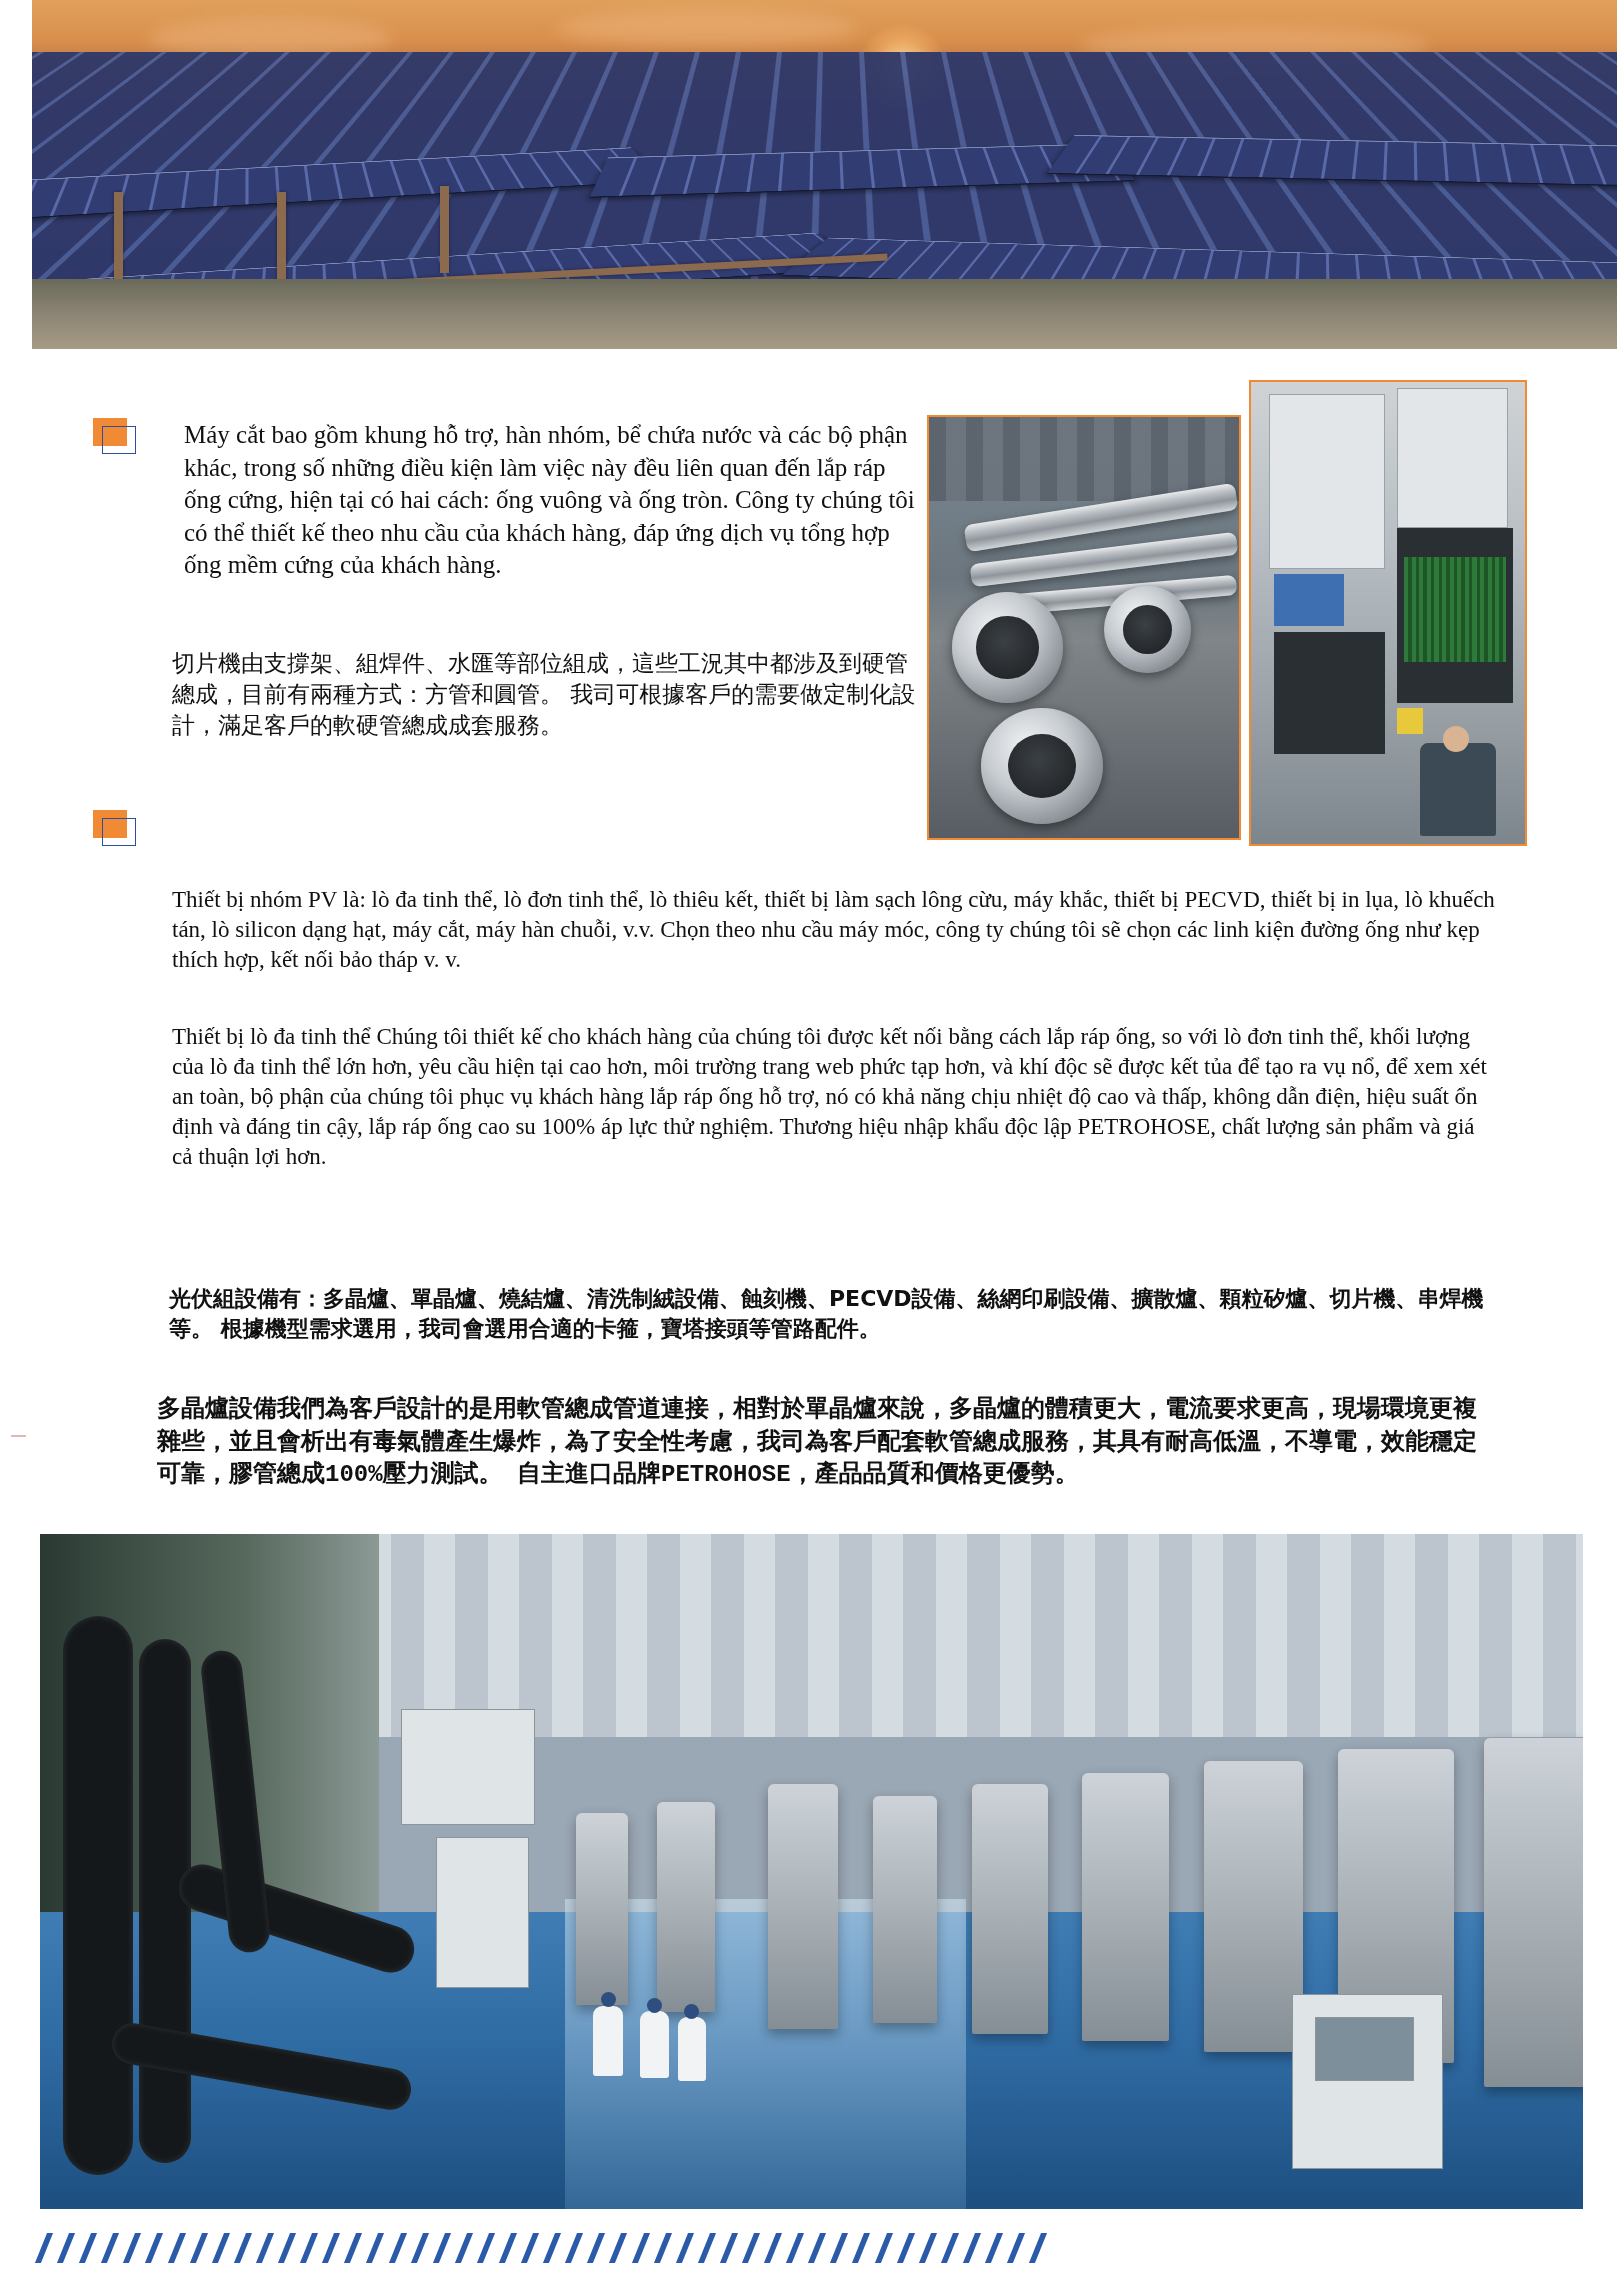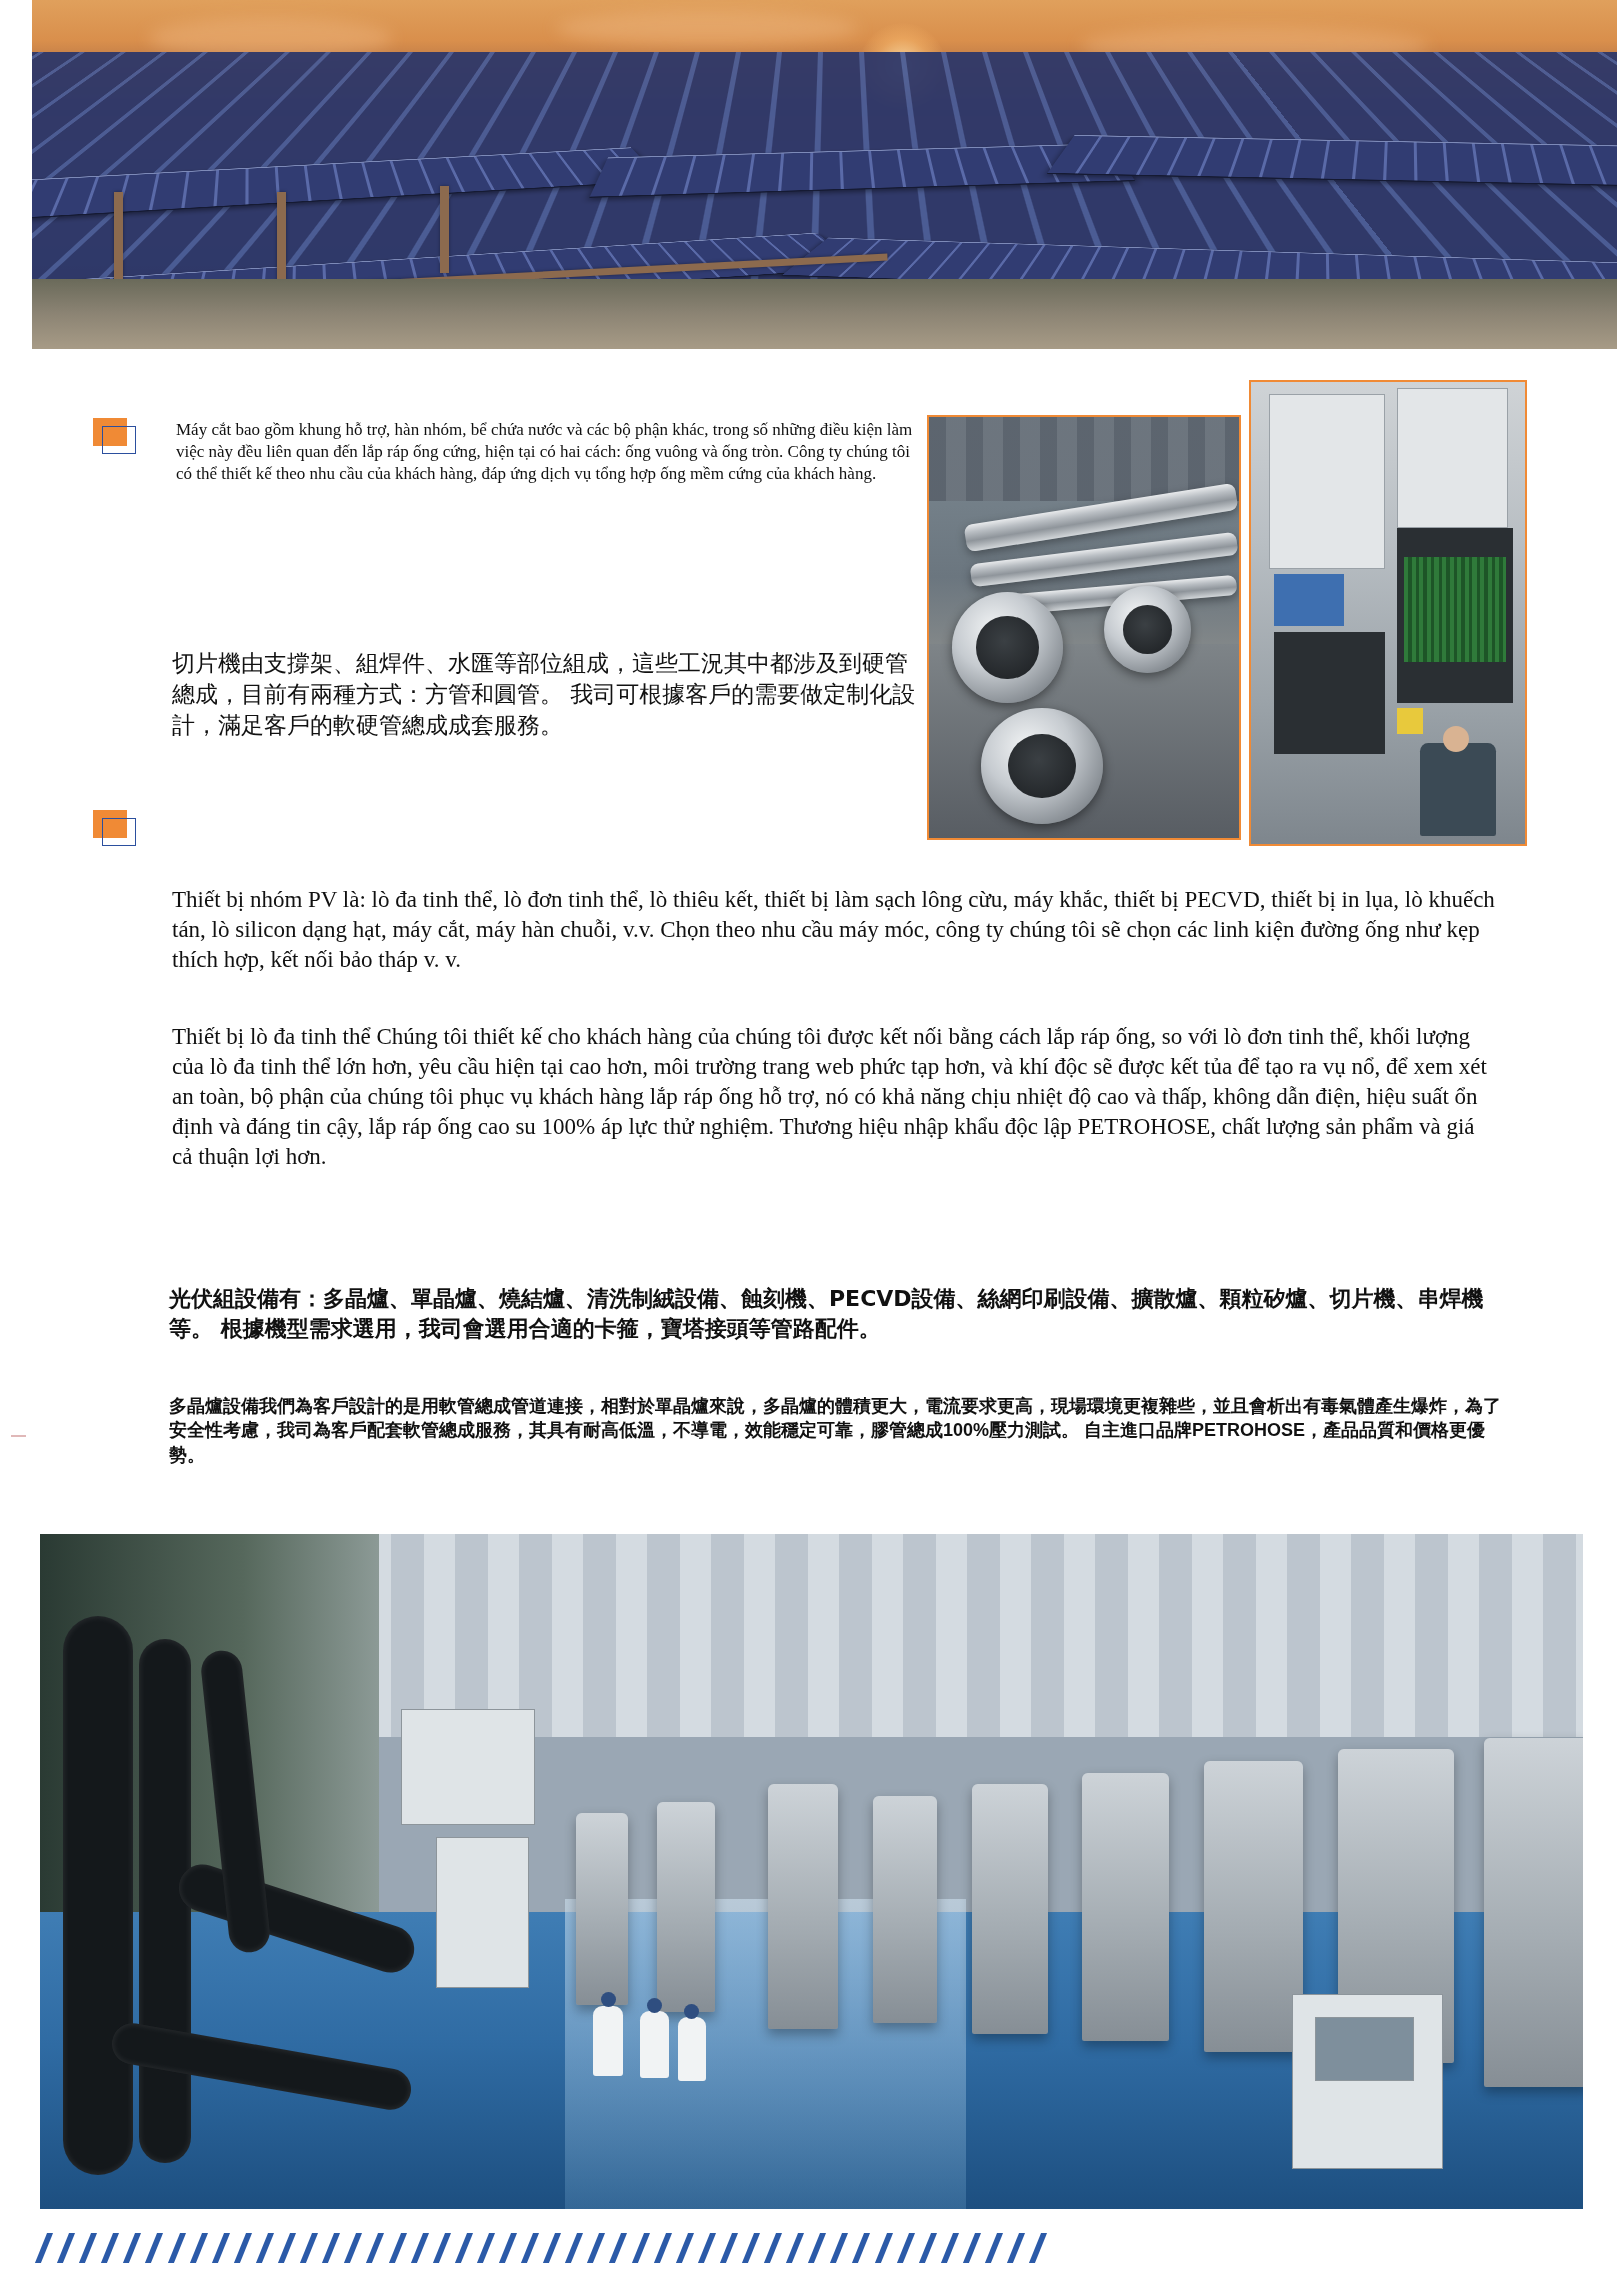--- a/index.html
+++ b/index.html
@@ -114,24 +114,24 @@
   }
 
   
   .para {
     position: absolute;
     font-family: "Liberation Serif", serif;
     color: #111111;
     line-height: 1.30;
   }
   .para-vn1 {
-    left: 176px;
+    left: 184px;
     top: 419px;
     width: 745px;
-    font-size: 17px;
+    font-size: 25px;
   }
   .para-cn1 {
     left: 172px;
     top: 648px;
     width: 745px;
     font-size: 23px;
     font-family: "DejaVu Sans", sans-serif;
     line-height: 1.34;
   }
   .para-vn2 {
@@ -149,25 +149,25 @@
   .para-cn2 {
     left: 169px;
     top: 1284px;
     width: 1333px;
     font-size: 22px;
     font-family: "DejaVu Sans", sans-serif;
     font-weight: bold;
     line-height: 1.36;
   }
   .para-cn3 {
-    left: 169px;
+    left: 157px;
     top: 1394px;
     width: 1333px;
-    font-size: 18px;
-    font-family: Liberation Sans, sans-serif;
+    font-size: 24px;
+    font-family: Liberation Mono, monospace;
     font-weight: bold;
     line-height: 1.36;
   }
 
   
   .photo {
     position: absolute;
     border: 2.9px solid #f08a35;
     overflow: hidden;
     background: #999;

